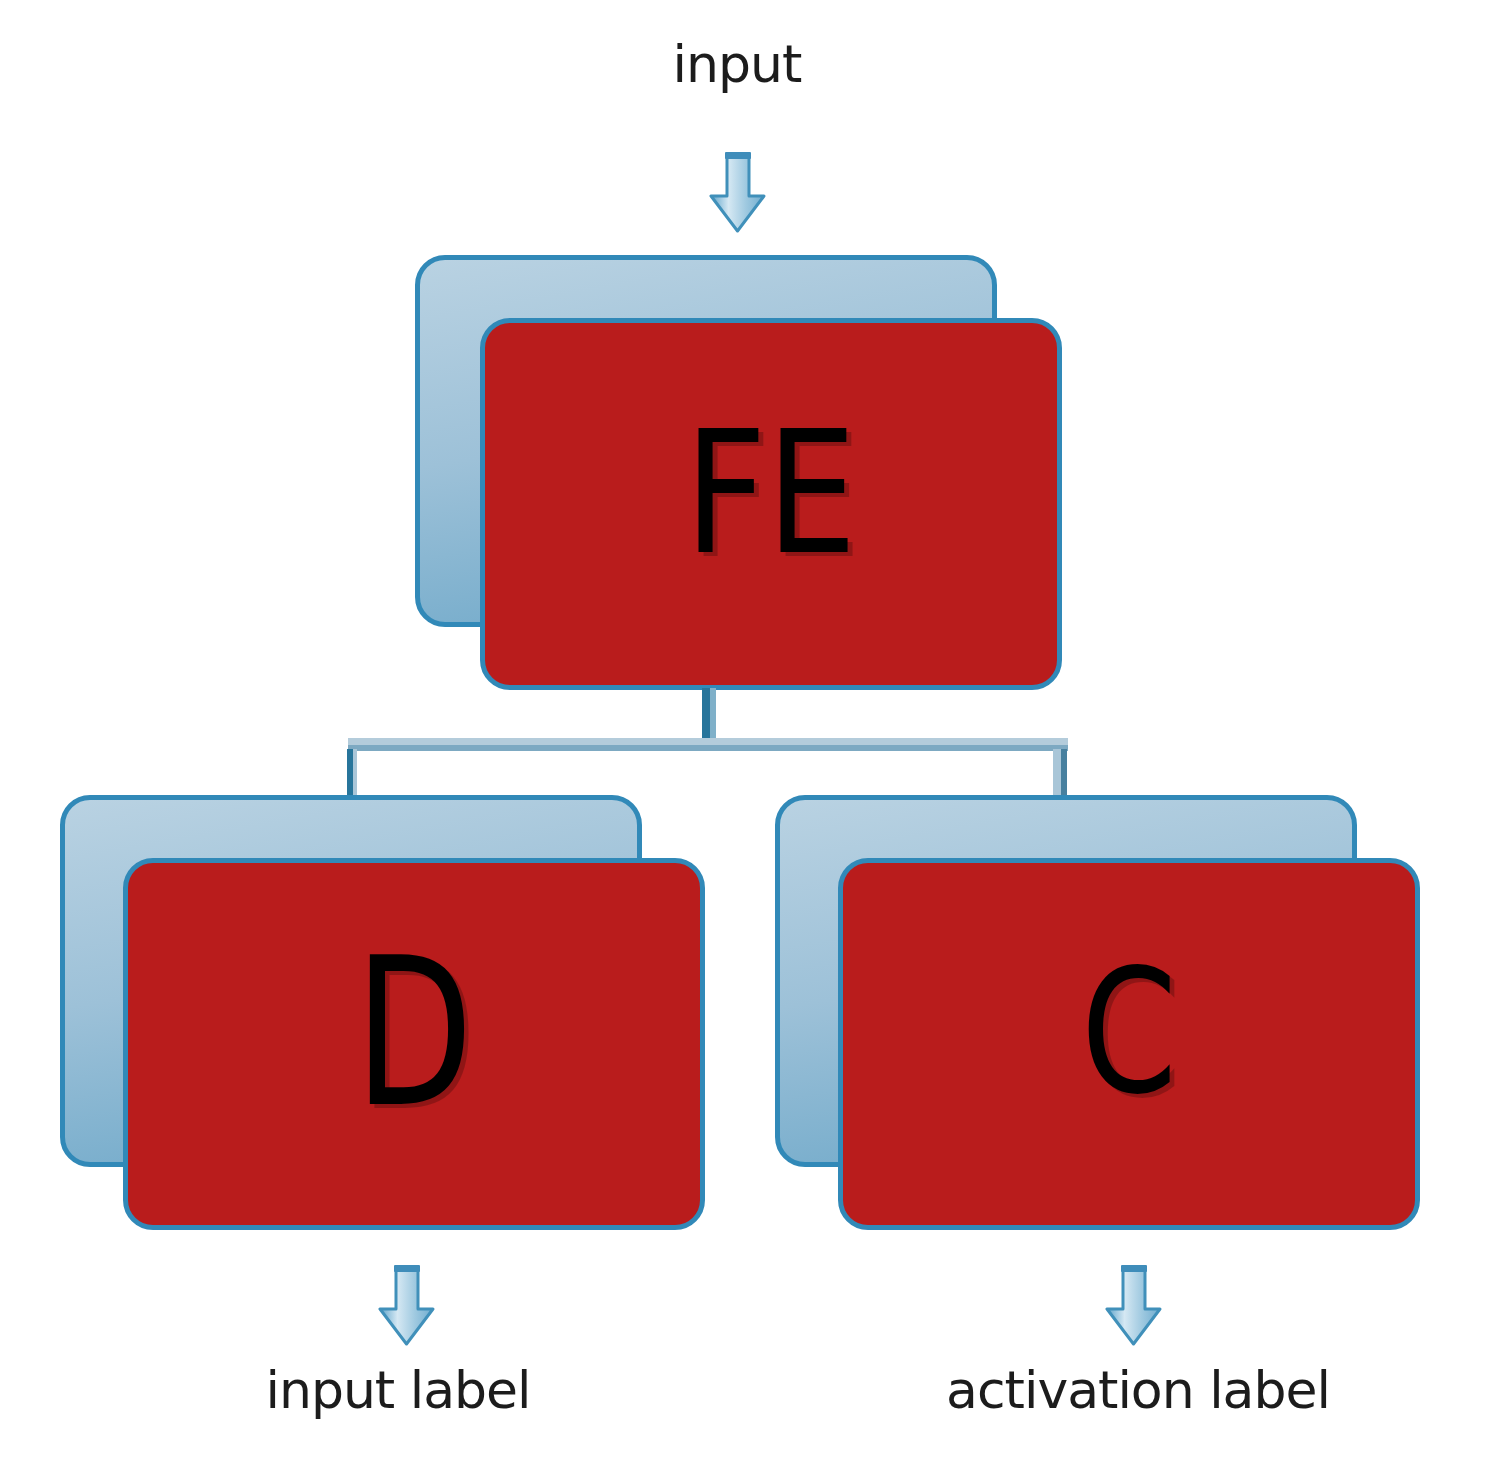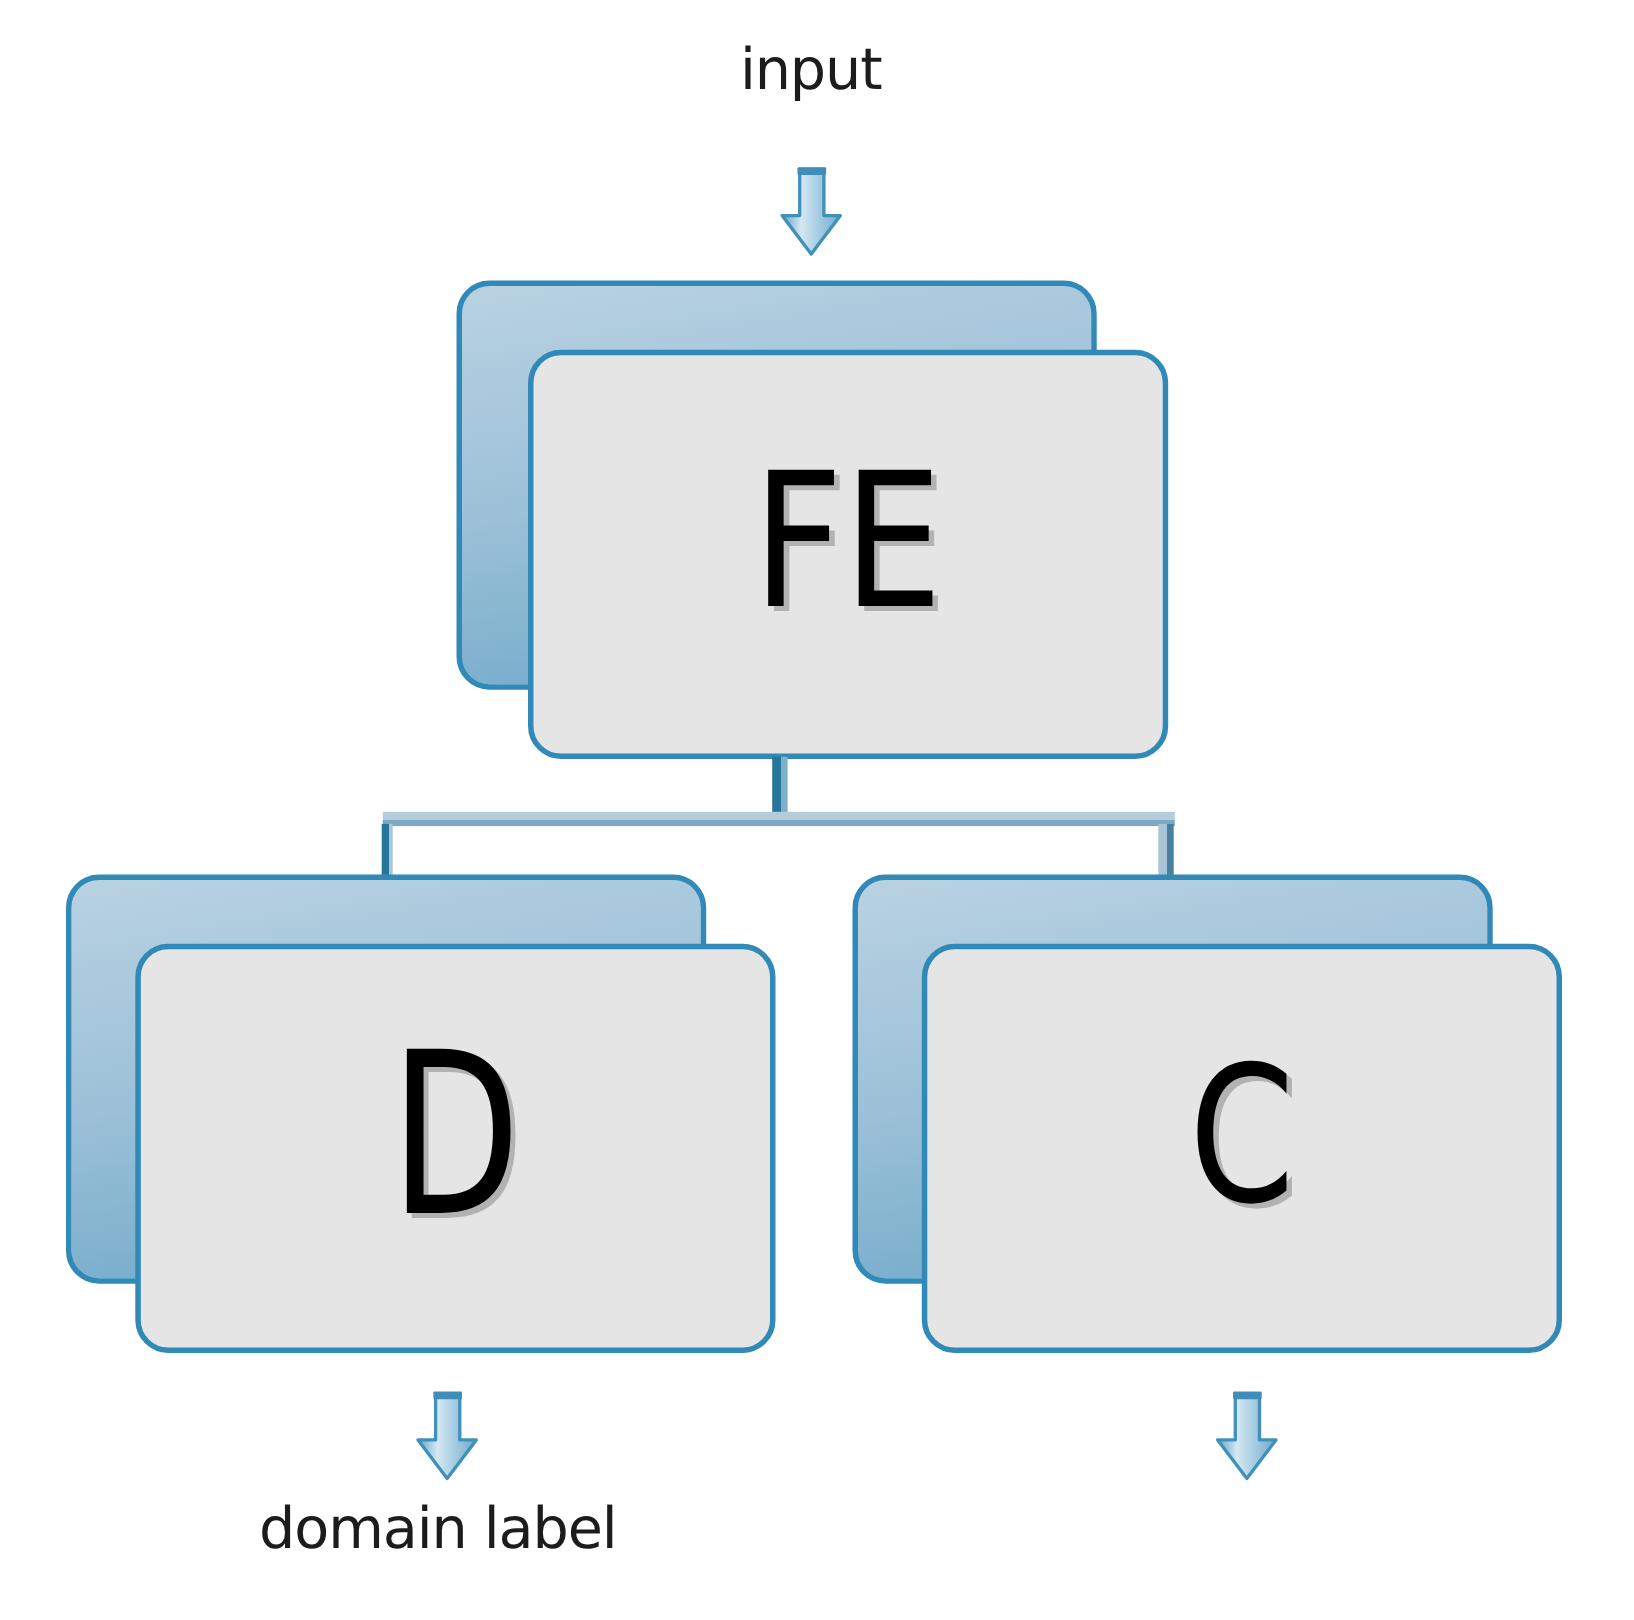--- a/index.html
+++ b/index.html
@@ -22,21 +22,21 @@
     position:absolute;width:582px;height:372px;border-radius:30px;
     border:5px solid var(--card-border,#3189b8);box-sizing:border-box;
   }
   .card.back{
     background:linear-gradient(170deg,
       var(--back-card-top,#b9d2e2) 0%,
       #9dc1d8 45%,
       var(--back-card-bottom,#68a5c7) 100%);
   }
   .card.front{
-    background:#e5e5e5;
+    background:#b91c1c;
     display:flex;align-items:center;justify-content:center;
   }
   .fe-back{left:415px;top:255px;}
   .fe-front{left:480px;top:318px;}
   .d-back{left:60px;top:795px;}
   .d-front{left:123px;top:858px;}
   .c-back{left:775px;top:795px;}
   .c-front{left:838px;top:858px;}
 
   .letter{
@@ -132,15 +132,16 @@
         <stop offset="0" style="stop-color:var(--arrow-fill-dark,#5da3ca)"></stop>
         <stop offset="0.33" style="stop-color:var(--arrow-fill-light,#d5e8f3)"></stop>
         <stop offset="0.66" style="stop-color:var(--arrow-fill-mid,#9fc9e0)"></stop>
         <stop offset="1" style="stop-color:#6faccf"></stop>
       </linearGradient>
     </defs>
     <path d="M19 3 H41 V45 H56 L29.5 80 L3 45 H19 Z" fill="url(#ag3)" stroke="#4090ba" stroke-width="3" stroke-linejoin="round"></path>
     <rect x="17" y="1" width="26" height="7" rx="1" style="fill:var(--arrow-cap,#3f8dba)"></rect>
   </svg>
 
-  <div class="flow-label domain-label">domain label</div>
+  <div class="flow-label domain-label">input label</div>
+  <div class="flow-label activation-label">activation label</div>
 
 </div>
 
 </body></html>

